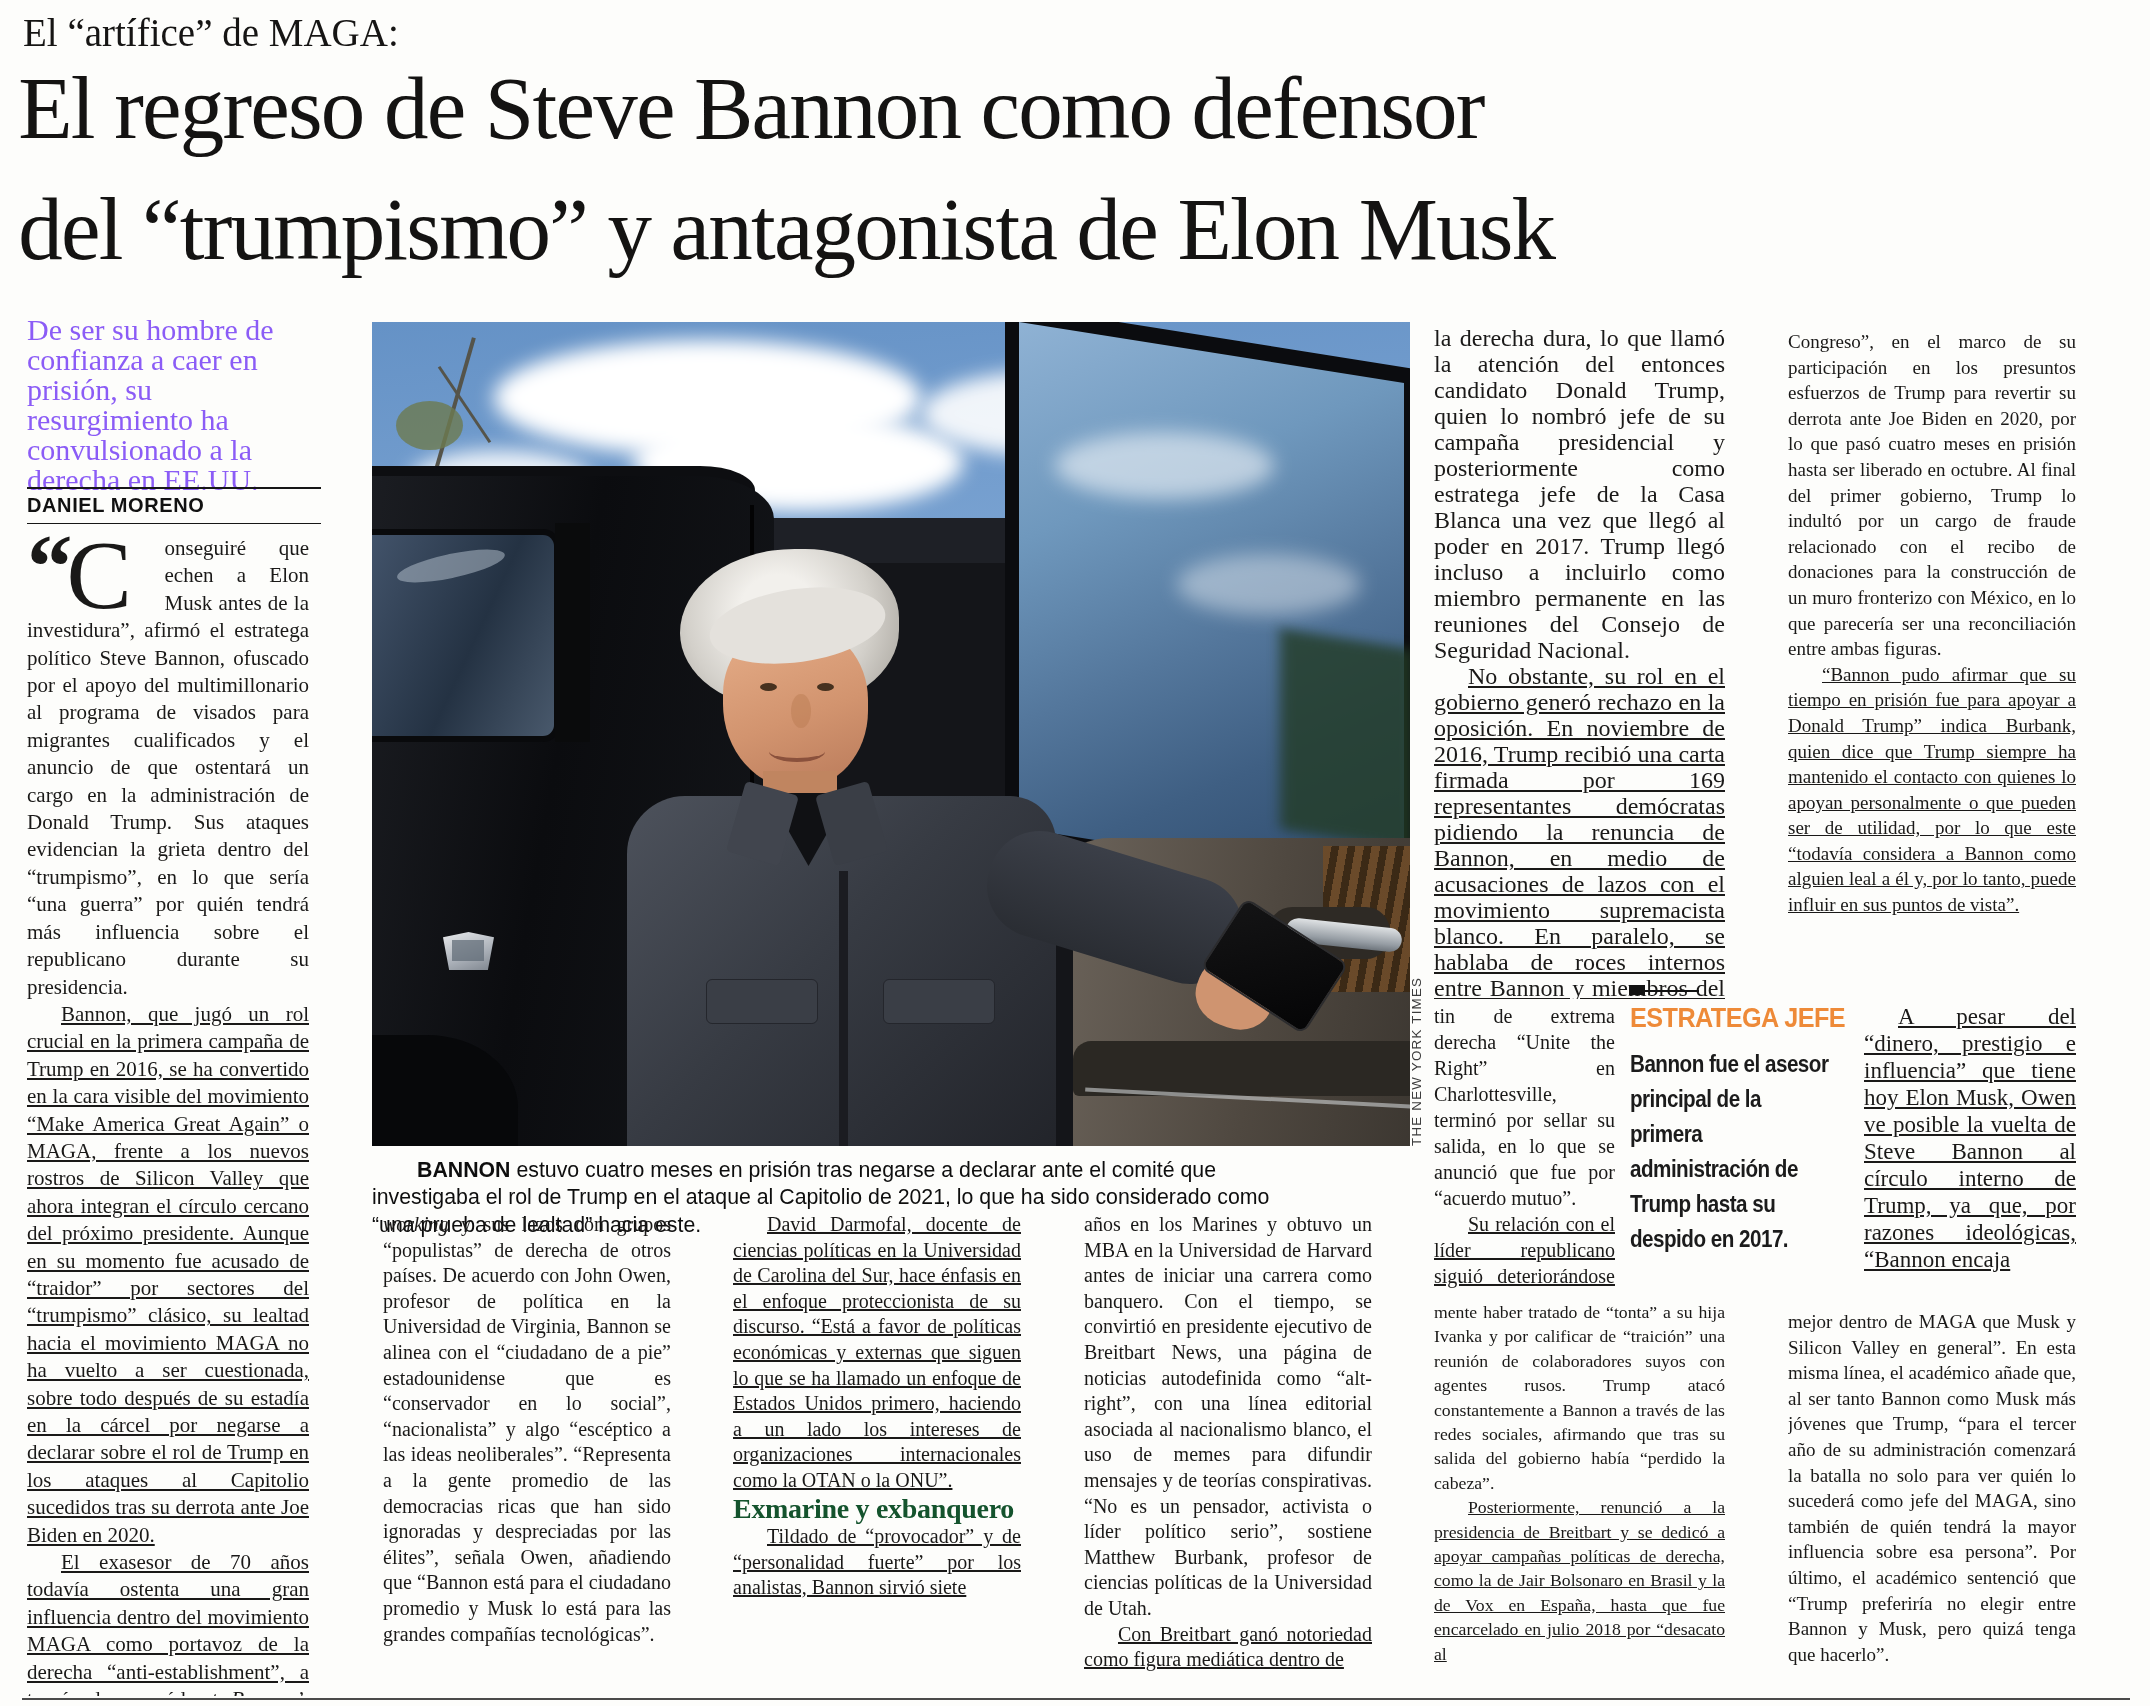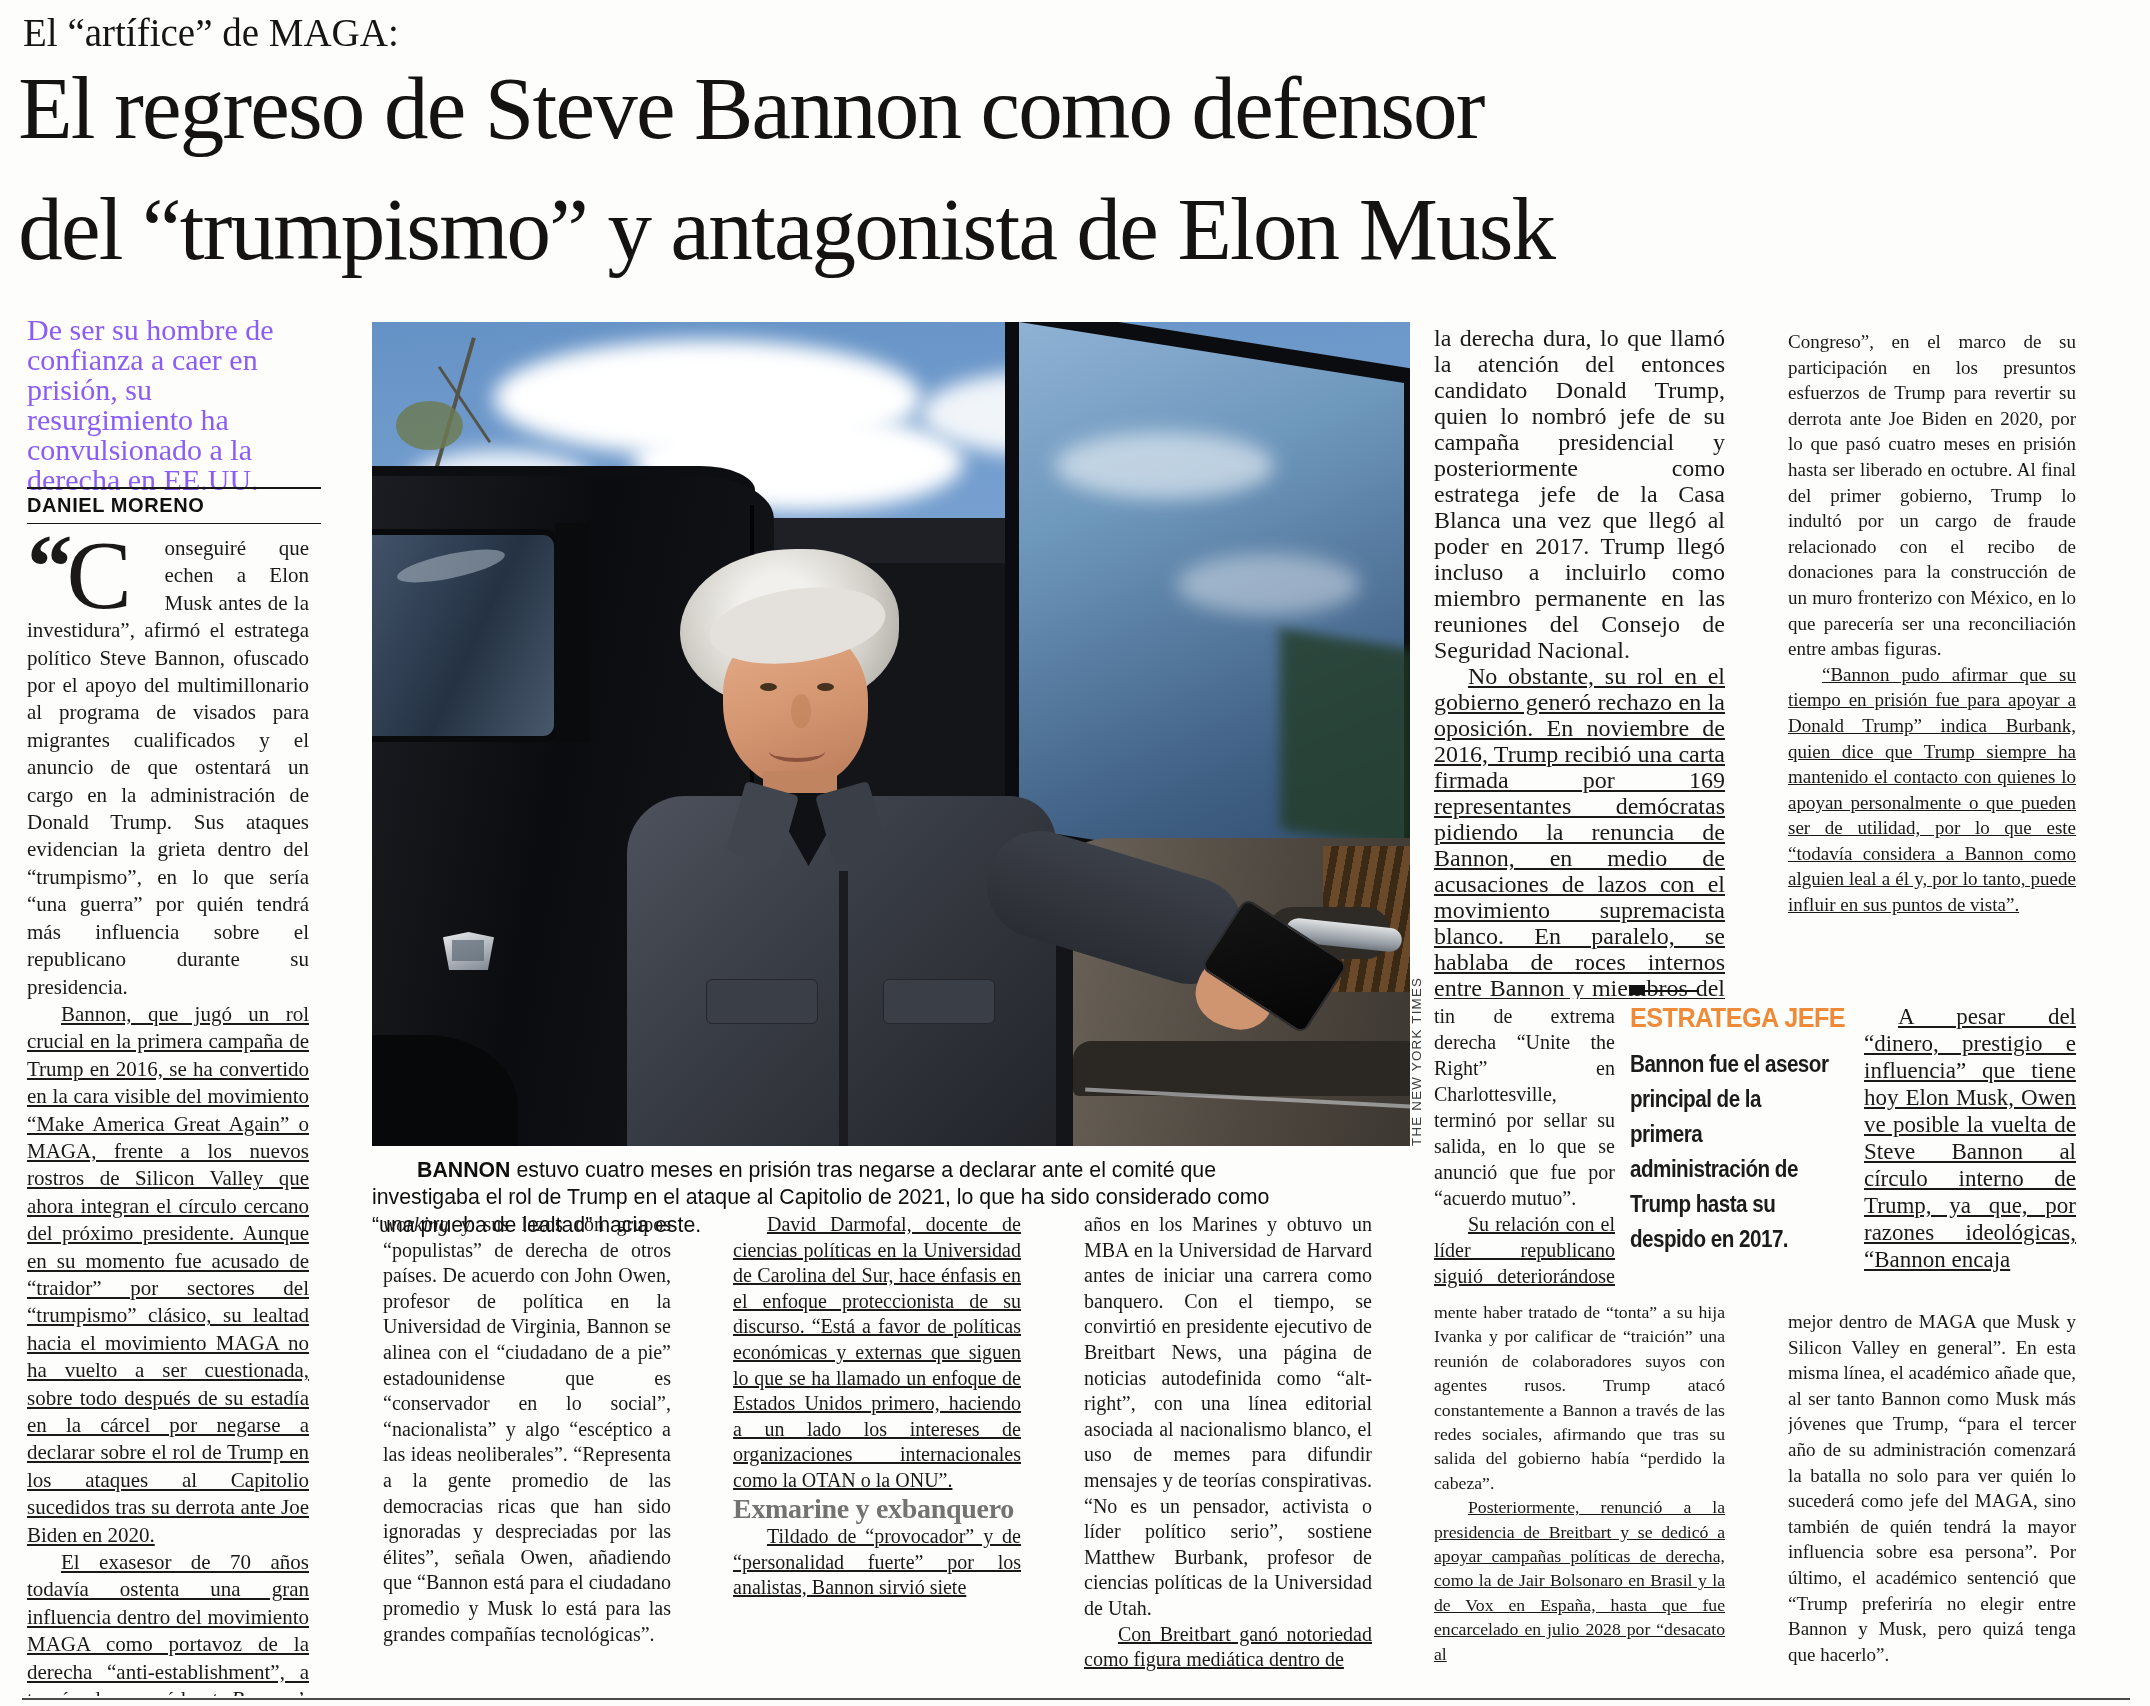--- a/index.html
+++ b/index.html
@@ -28,21 +28,21 @@
   .dropcap{float:left;width:129px;height:72px;margin:3.7px 8.5px 0 0;white-space:nowrap;}
   .dropcap .dq{font-size:91px;line-height:55px;font-weight:700;vertical-align:top;letter-spacing:-6.1px;}
   .dropcap .dc{font-size:98px;line-height:72px;vertical-align:top;}
   .it{font-style:italic;}
 
   .colu{top:1212px;height:489px;overflow:hidden;font-size:20px;line-height:25.6px;}
   .col2{left:383px;width:288px;}
   .col3{left:733px;width:288px;}
   .col4{left:1084px;width:288px;}
   .subhead{font-family:"Liberation Serif",serif;font-weight:700;font-size:28px;line-height:30.5px;
-           letter-spacing:-0.3px;margin:17px 0 13.4px 0;text-align:left;text-indent:0;color:#737373;}
+           letter-spacing:-0.3px;margin:17px 0 13.4px 0;text-align:left;text-indent:0;color:#14532d;}
 
   .col5a{left:1434px;top:325px;width:291px;height:674px;overflow:hidden;font-size:24px;line-height:26px;}
   .col5b{left:1434px;top:1003px;width:181px;height:294px;overflow:hidden;font-size:20px;line-height:26px;}
   .col5c{left:1434px;top:1300px;width:291px;height:401px;overflow:hidden;font-size:17.7px;line-height:24.4px;}
   .col6a{left:1788px;top:329px;width:288px;height:655px;overflow:hidden;font-size:19px;line-height:25.6px;}
   .col6b{left:1864px;top:1003px;width:212px;height:287px;overflow:hidden;font-size:23px;line-height:27px;}
   .col6c{left:1788px;top:1309px;width:288px;height:391px;overflow:hidden;font-size:19px;line-height:25.6px;}
 
   
   .ib-marker-sq{left:1629px;top:985px;width:16px;height:10.4px;background:#121212;}
@@ -223,21 +223,21 @@
   <div class="abs bodytxt col5a">
     <p>la derecha dura, lo que llamó la atención del entonces candidato Donald Trump, quien lo nombró jefe de su campaña presidencial y posteriormente como estratega jefe de la Casa Blanca una vez que llegó al poder en 2017. Trump llegó incluso a incluirlo como miembro permanente en las reuniones del Consejo de Seguridad Nacional.</p>
     <p class="ind">No obstante, su rol en el gobierno generó rechazo en la oposición. En noviembre de 2016, Trump recibió una carta firmada por 169 representantes demócratas pidiendo la renuncia de Bannon, en medio de acusaciones de lazos con el movimiento supremacista blanco. En paralelo, se hablaba de roces internos entre Bannon y miembros del círculo interno de Trump, entre ellos el yerno de este, Jared Kuschner. Esto, sumado a las secuelas del mi-</p>
   </div>
   <div class="abs bodytxt col5b">
     <p>tin de extrema derecha “Unite the Right” en Charlottesville, terminó por sellar su salida, en lo que se anunció que fue por “acuerdo mutuo”.</p>
     <p class="ind">Su relación con el líder republicano siguió deteriorándose por supuesta-</p>
   </div>
   <div class="abs bodytxt col5c">
     <p>mente haber tratado de “tonta” a su hija Ivanka y por calificar de “traición” una reunión de colaboradores suyos con agentes rusos. Trump atacó constantemente a Bannon a través de las redes sociales, afirmando que tras su salida del gobierno había “perdido la cabeza”.</p>
-    <p class="ind">Posteriormente, renunció a la presidencia de Breitbart y se dedicó a apoyar campañas políticas de derecha, como la de Jair Bolsonaro en Brasil y la de Vox en España, hasta que fue encarcelado en julio 2028 por “desacato al</p>
+    <p class="ind">Posteriormente, renunció a la presidencia de Breitbart y se dedicó a apoyar campañas políticas de derecha, como la de Jair Bolsonaro en Brasil y la de Vox en España, hasta que fue encarcelado en julio 2018 por “desacato al</p>
   </div>
 
   <div class="abs bodytxt col6a">
     <p>Congreso”, en el marco de su participación en los presuntos esfuerzos de Trump para revertir su derrota ante Joe Biden en 2020, por lo que pasó cuatro meses en prisión hasta ser liberado en octubre. Al final del primer gobierno, Trump lo indultó por un cargo de fraude relacionado con el recibo de donaciones para la construcción de un muro fronterizo con México, en lo que parecería ser una reconciliación entre ambas figuras.</p>
     <p class="ind">“Bannon pudo afirmar que su tiempo en prisión fue para apoyar a Donald Trump” indica Burbank, quien dice que Trump siempre ha mantenido el contacto con quienes lo apoyan personalmente o que pueden ser de utilidad, por lo que este “todavía considera a Bannon como alguien leal a él y, por lo tanto, puede influir en sus puntos de vista”.</p>
   </div>
   <div class="abs bodytxt col6b">
     <p class="ind">A pesar del “dinero, prestigio e influencia” que tiene hoy Elon Musk, Owen ve posible la vuelta de Steve Bannon al círculo interno de Trump, ya que, por razones ideológicas, “Bannon encaja</p>
   </div>
   <div class="abs bodytxt col6c">

